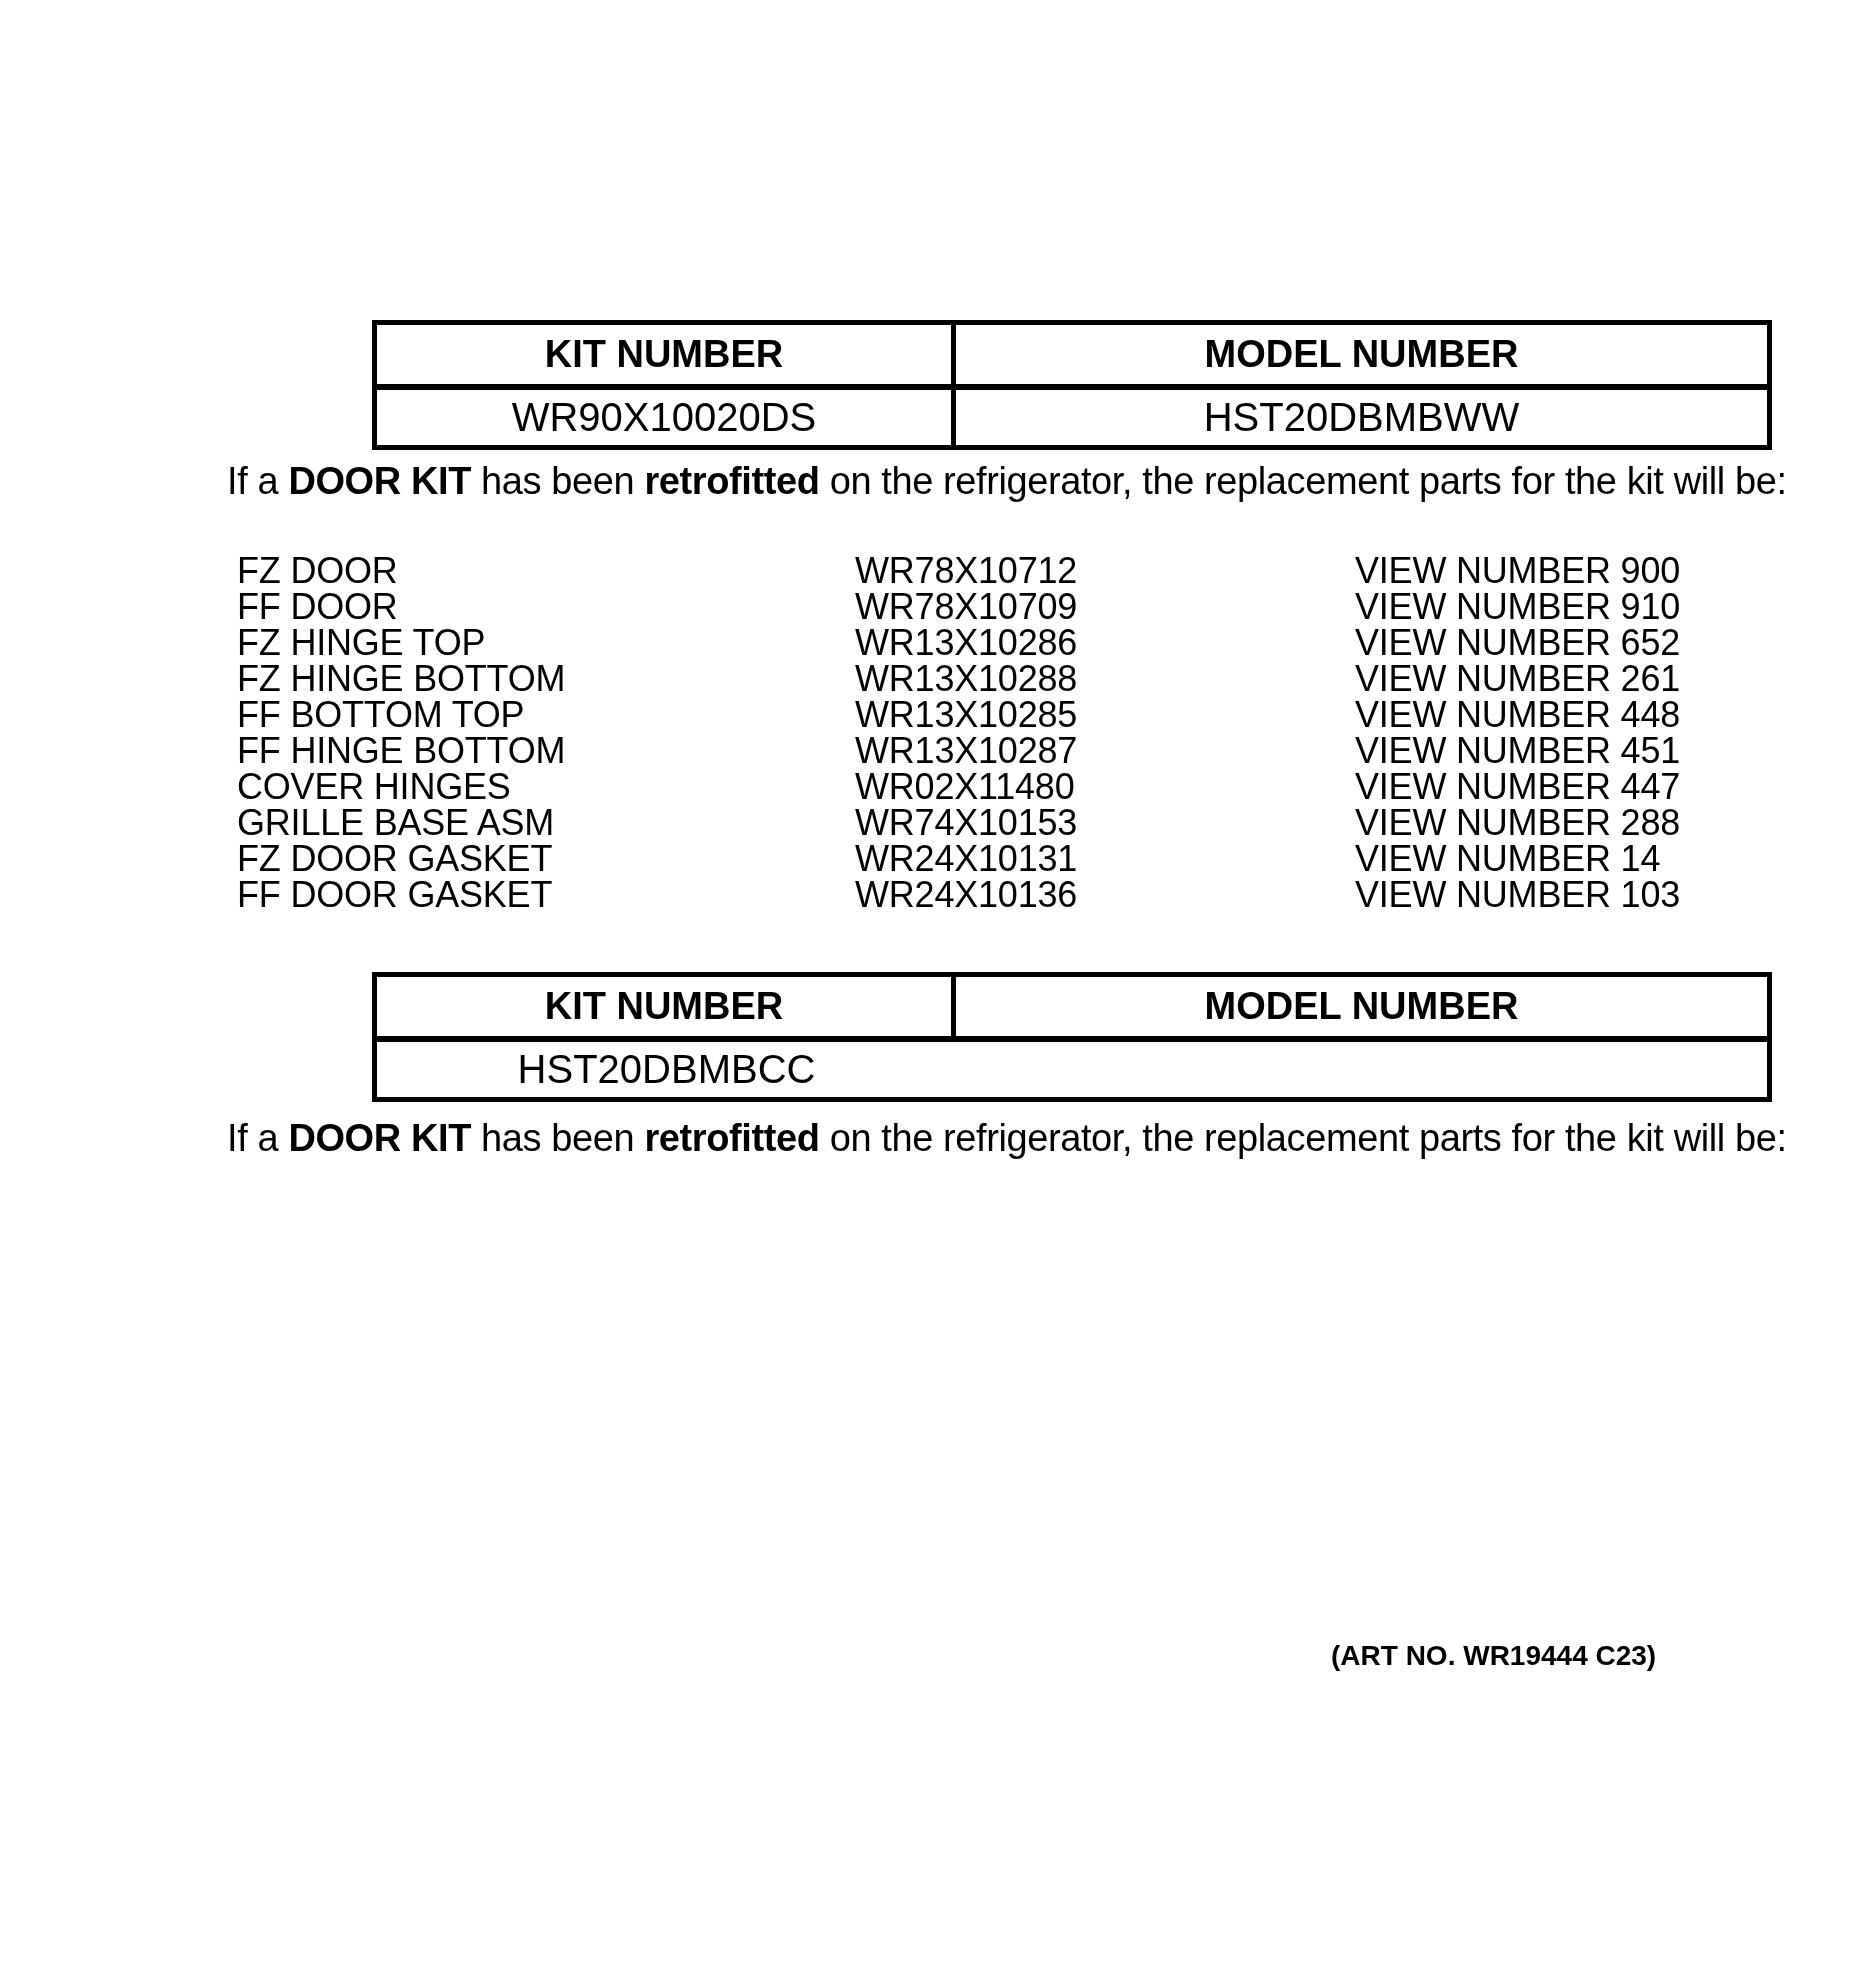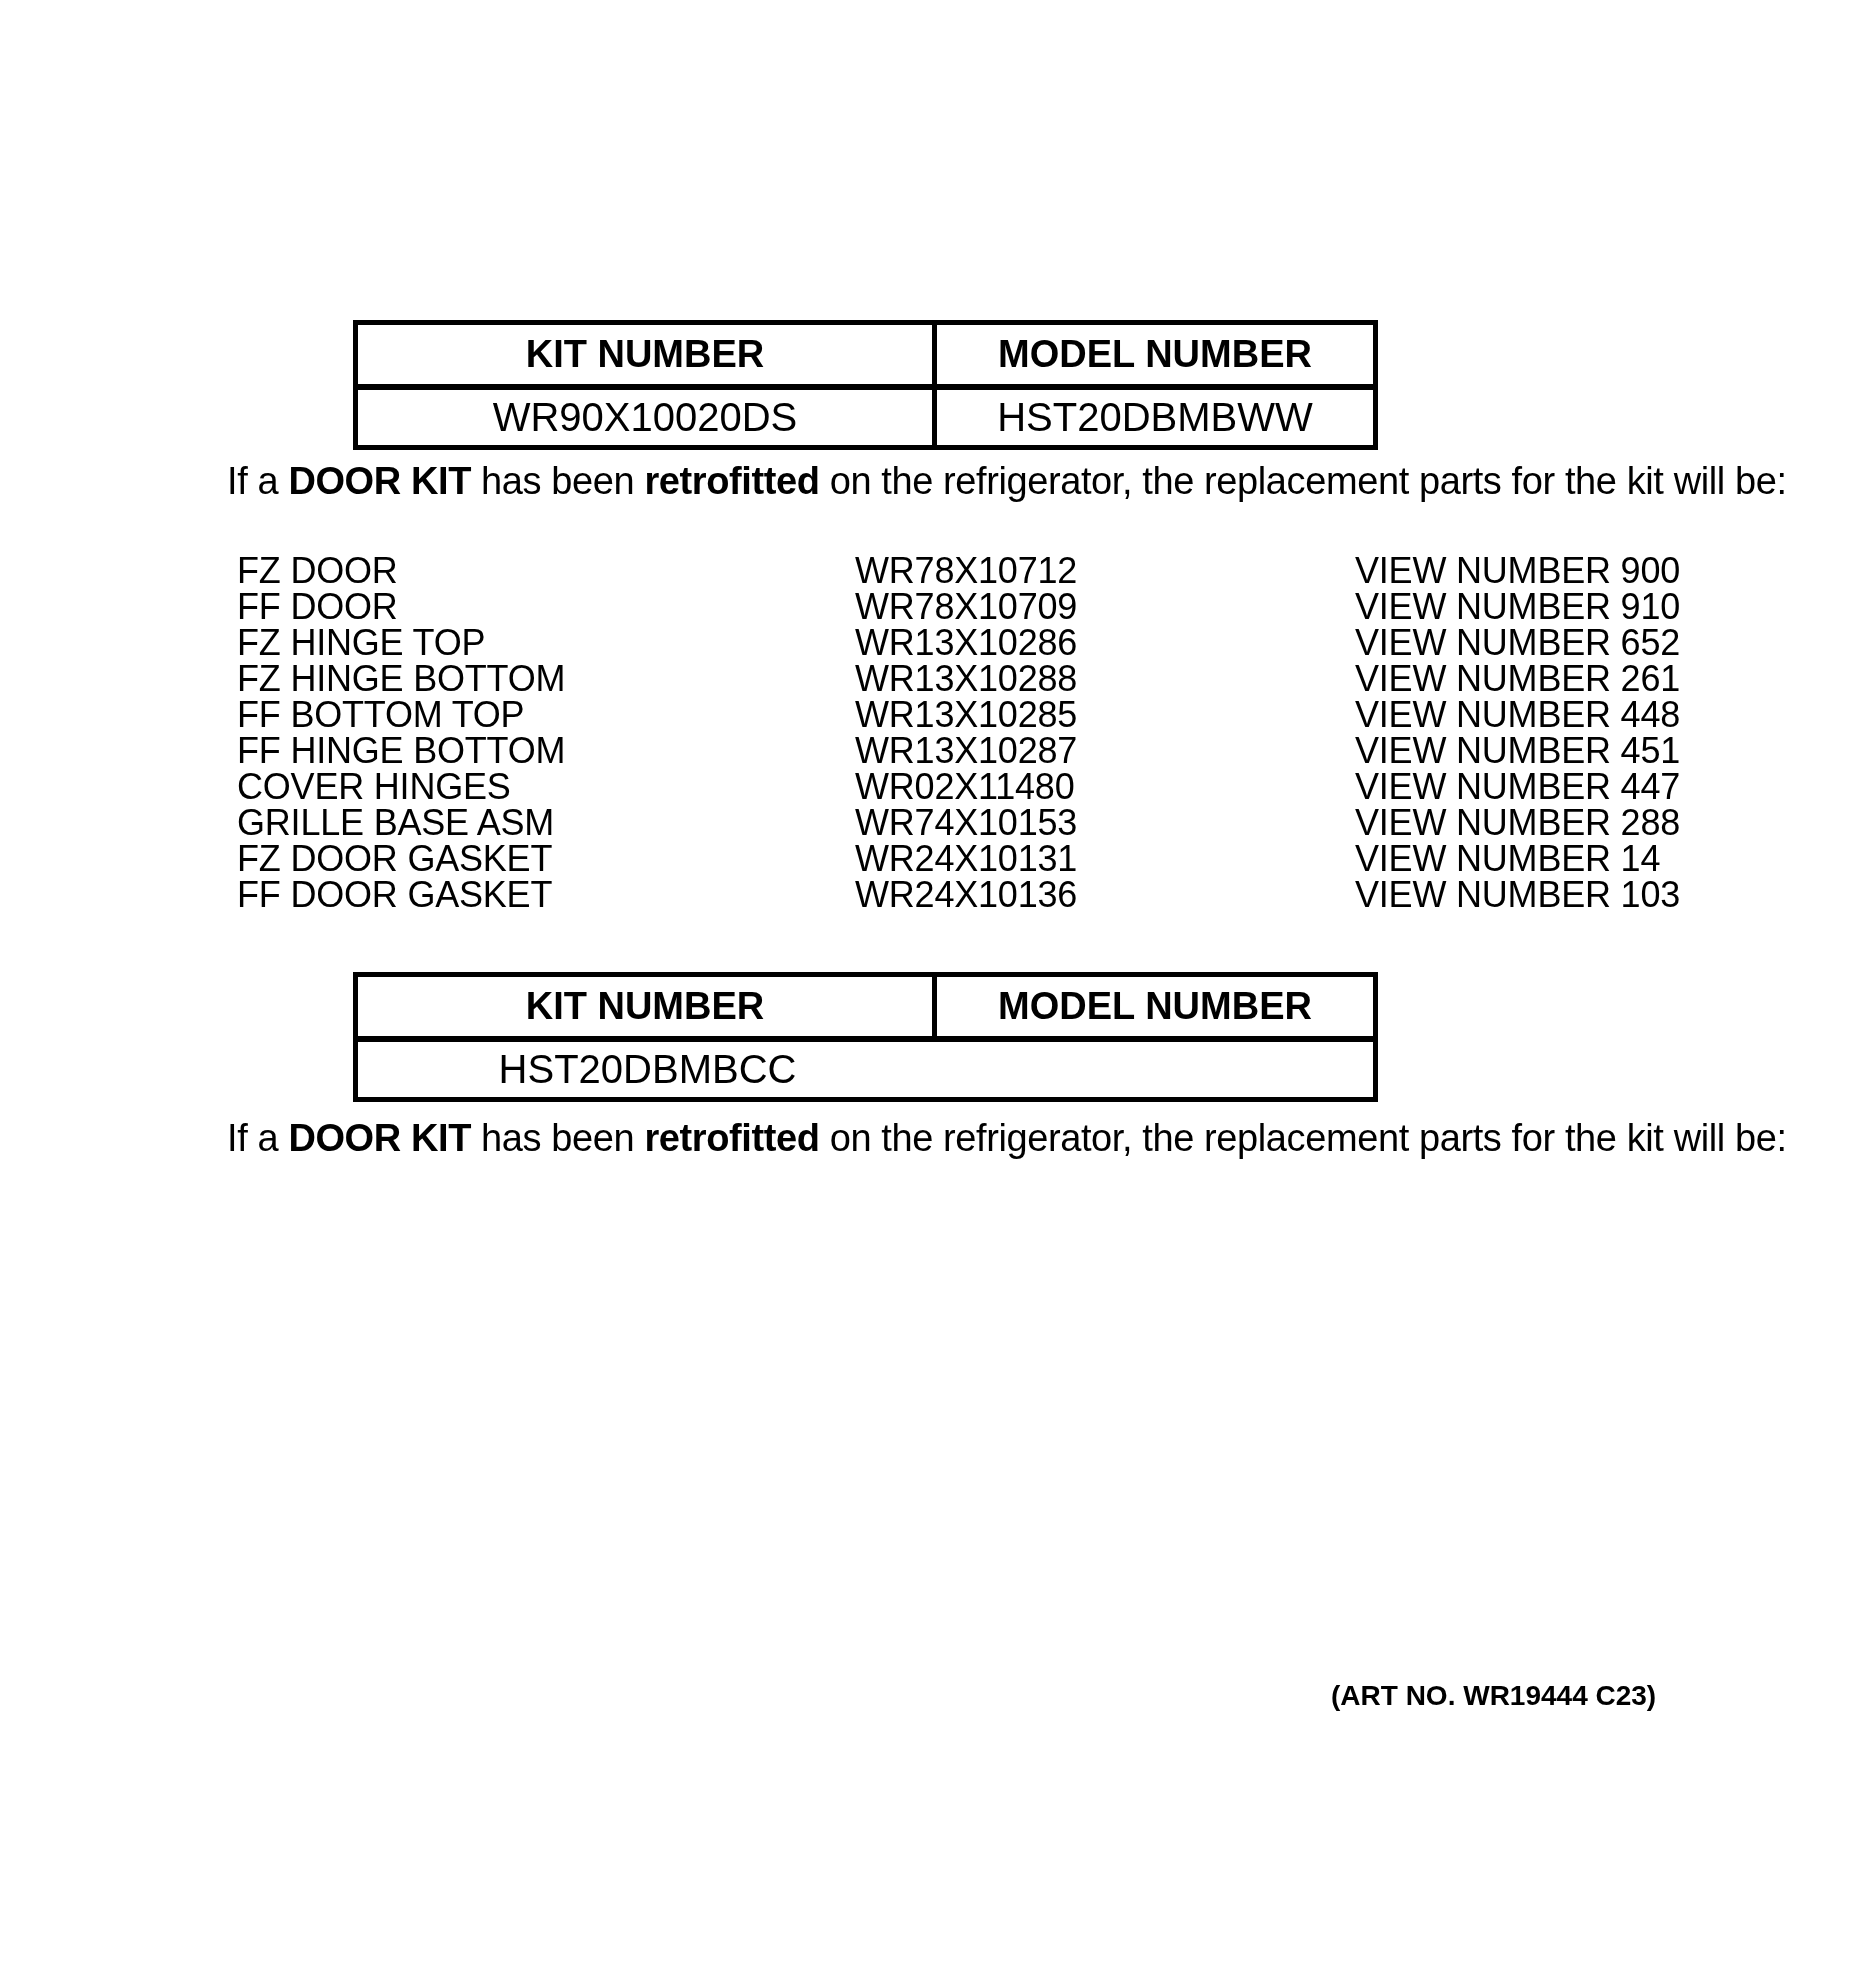--- a/index.html
+++ b/index.html
@@ -9,22 +9,22 @@
     height: 1985px;
     background: #ffffff;
     color: #000000;
     font-family: "Liberation Sans", sans-serif;
     overflow: hidden;
   }
 
   
   .ktable {
     position: absolute;
-    left: 353px;
-    width: 1025px;
+    left: 372px;
+    width: 1400px;
     height: 130px;
     border: 5.6px solid #000;
     box-sizing: border-box;
     display: grid;
     grid-template-columns: 579px 1fr;
     grid-template-rows: 65px 1fr;
     text-align: right;
   }
   .table1 { top: 320px; }
   .table2 { top: 972px; }
@@ -74,21 +74,20 @@
 
   
   .artno {
     position: absolute;
     left: 1331px;
     top: 1639px;
     font-size: 28px;
     font-weight: bold;
     line-height: 34px;
     white-space: nowrap;
-    margin-top: 40px;
   }
 </style>
 </head>
 <body>
 
 <div class="page">
 
   <div class="ktable table1">
     <div class="cell hcell c1">KIT NUMBER</div>
     <div class="cell hcell">MODEL NUMBER</div>

